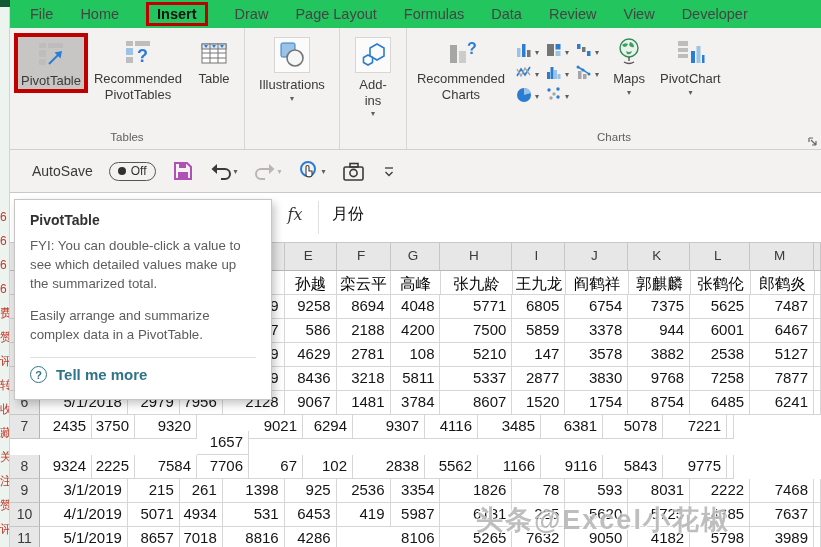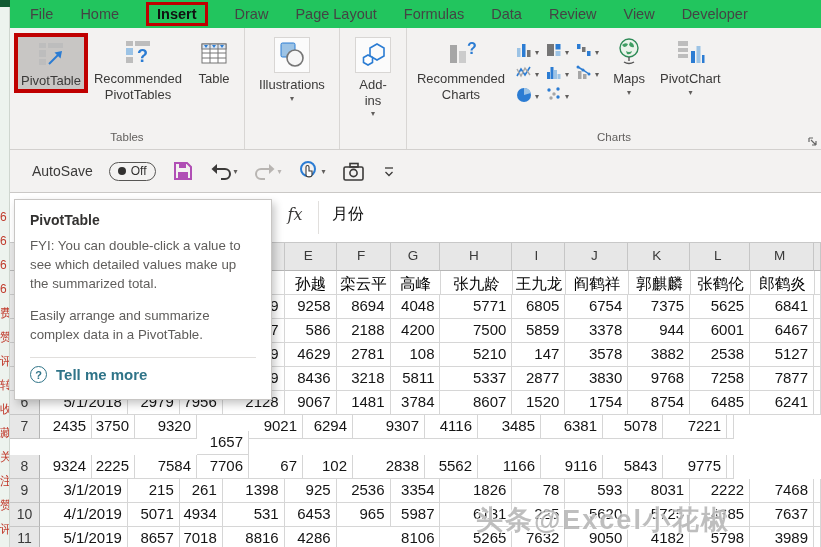--- a/index.html
+++ b/index.html
@@ -418,21 +418,21 @@
           <div class="cell" style="width: 43px;"></div>
           <div class="cell" style="width: 62px;">9</div>
           <div class="cell" style="width: 52px;">9258</div>
           <div class="cell" style="width: 54px;">8694</div>
           <div class="cell" style="width: 50px;">4048</div>
           <div class="cell" style="width: 72px;">5771</div>
           <div class="cell" style="width: 53px;">6805</div>
           <div class="cell" style="width: 63px;">6754</div>
           <div class="cell" style="width: 62px;">7375</div>
           <div class="cell" style="width: 60px;">5625</div>
-          <div class="cell" style="width: 64px;">6841</div>
+          <div class="cell" style="width: 64px;">7487</div>
           <div class="cell" style="width: 6px;"></div>
         </div>
         <div class="row">
           <div class="cell rnc" style="width: 30px;"></div>
           <div class="cell" style="width: 88px;"></div>
           <div class="cell" style="width: 52px;"></div>
           <div class="cell" style="width: 43px;"></div>
           <div class="cell" style="width: 62px;">7</div>
           <div class="cell" style="width: 52px;">586</div>
           <div class="cell" style="width: 54px;">2188</div>
@@ -545,21 +545,21 @@
           <div class="cell" style="width: 64px;">7468</div>
           <div class="cell" style="width: 6px;"></div>
         </div>
         <div class="row">
           <div class="cell rnc" style="width: 30px;">10</div>
           <div class="cell" style="width: 88px;">4/1/2019</div>
           <div class="cell" style="width: 52px;">5071</div>
           <div class="cell" style="width: 43px;">4934</div>
           <div class="cell" style="width: 62px;">531</div>
           <div class="cell" style="width: 52px;">6453</div>
-          <div class="cell" style="width: 54px;">965</div>
+          <div class="cell" style="width: 54px;">419</div>
           <div class="cell" style="width: 50px;">5987</div>
           <div class="cell" style="width: 72px;">6131</div>
           <div class="cell" style="width: 53px;">225</div>
           <div class="cell" style="width: 63px;">5620</div>
           <div class="cell" style="width: 62px;">5725</div>
           <div class="cell" style="width: 60px;">4385</div>
           <div class="cell" style="width: 64px;">7637</div>
           <div class="cell" style="width: 6px;"></div>
         </div>
         <div class="row">

